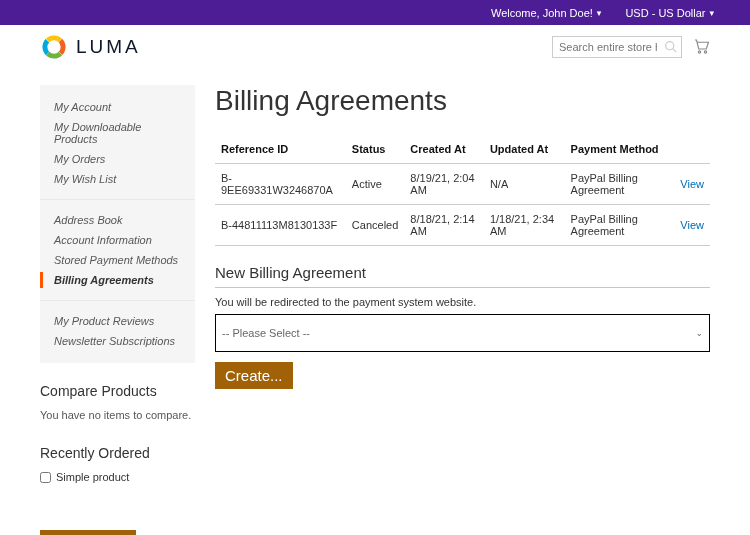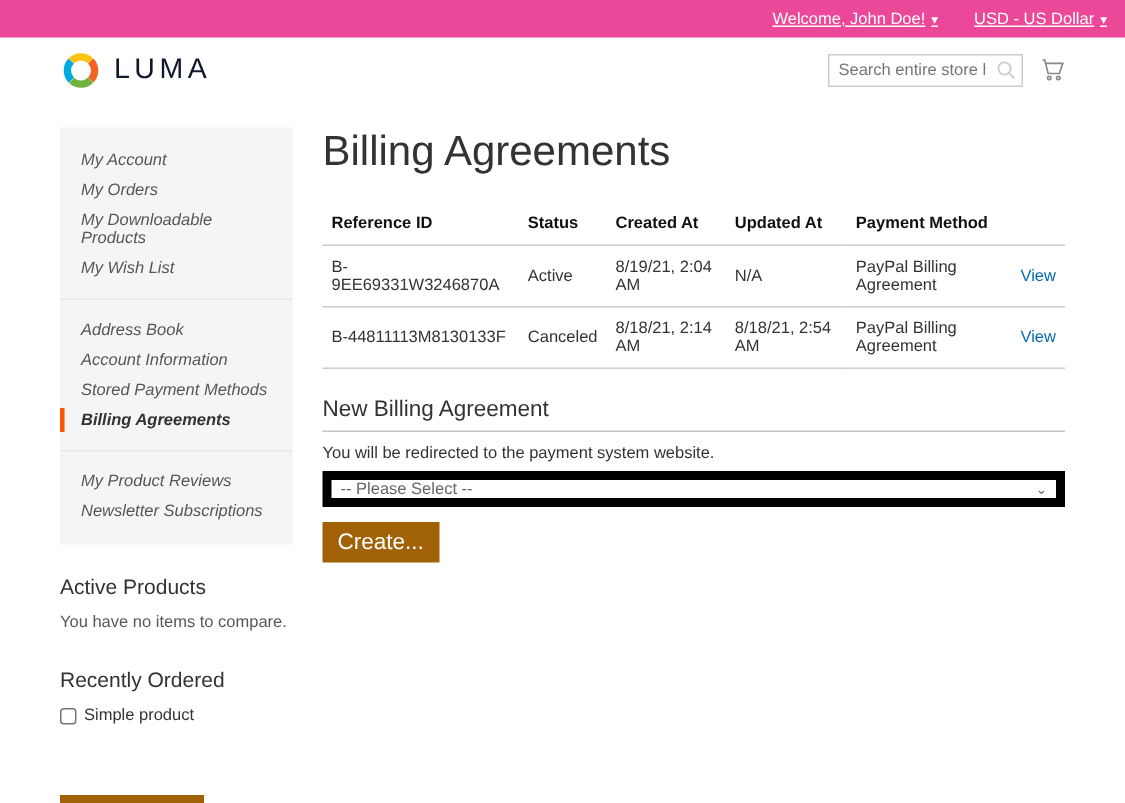--- a/index.html
+++ b/index.html
@@ -1,17 +1,17 @@
 <!DOCTYPE html>
 <html><head>
 <meta charset="utf-8">
 <style>
 * { box-sizing: border-box; margin: 0; padding: 0; }
 body { font-family: -apple-system, BlinkMacSystemFont, "Segoe UI", Helvetica, Arial, sans-serif; color: #333; font-size: 12px; background: #fff; }
-.topbar { background: #ec4899; color: #fff; height: 25px; display: flex; justify-content: flex-end; align-items: center; padding: 0 12px; font-size: 11px; text-decoration: underline; }
+.topbar { background: #4c1d95; color: #fff; height: 25px; display: flex; justify-content: flex-end; align-items: center; padding: 0 36px; font-size: 11px; }
 .topbar span { margin-left: 12px; display: inline-flex; align-items: center; cursor: pointer; }
 .topbar .chev { margin-left: 4px; font-size: 9px; }
 .header { display: flex; align-items: center; justify-content: space-between; padding: 8px 40px 14px; }
 .logo { display: flex; align-items: center; gap: 8px; }
 .logo-text { font-size: 19px; letter-spacing: 3px; font-weight: 400; color: #0f172a; }
 .header-right { display: flex; align-items: center; gap: 10px; }
 .search-box { position: relative; }
 .search-box input { width: 130px; height: 22px; border: 1px solid #ccc; padding: 0 24px 0 6px; font-size: 11px; color: #999; outline: none; }
 .search-box .sicon { position: absolute; right: 5px; top: 4px; color: #ccc; }
 .cart-icon { color: #888; }
@@ -32,21 +32,21 @@
 .btn-primary { background: #a16207; color: #fff; border: none; padding: 5px 10px; font-size: 15px; cursor: pointer; }
 .link { color: #006bb4; font-size: 11px; cursor: pointer; }
 .main { flex: 1; }
 h1.page-title { font-size: 28px; font-weight: 400; color: #333; margin-bottom: 18px; }
 table { width: 100%; border-collapse: collapse; font-size: 11px; }
 th { text-align: left; font-weight: bold; padding: 8px 6px; border-bottom: 1px solid #ccc; color: #111; }
 td { padding: 8px 6px; border-bottom: 1px solid #ccc; color: #333; }
 td.action a { color: #006bb4; text-decoration: none; }
 h2.sub-title { font-size: 15px; font-weight: 400; color: #333; margin: 18px 0 4px; padding-bottom: 6px; border-bottom: 1px solid #c6c6c6; }
 .redirect-note { font-size: 11px; color: #333; margin: 8px 0 6px; }
-.select-box { width: 100%; height: 24px; border: 6px solid #000000; background: #fff; padding: 0 6px; font-size: 11px; color: #666; display: flex; align-items: center; justify-content: space-between; cursor: pointer; }
+.select-box { width: 100%; height: 38px; border: 1px solid #000000; background: #fff; padding: 0 6px; font-size: 11px; color: #666; display: flex; align-items: center; justify-content: space-between; cursor: pointer; }
 .select-box .sel-chev { font-size: 9px; color: #666; }
 .create-btn { margin-top: 10px; }
 </style>
 </head>
 <body>
 
 <div class="topbar">
   <span>
       <span>Welcome, John Doe!</span>
       <span class="chev">▾</span>
@@ -85,38 +85,38 @@
         </svg>
     </span>
   </div>
 </div>
 
 <div class="container">
   <aside class="sidebar">
     <div class="nav-box">
       <div class="nav-group">
         <span class="nav-item">My Account</span>
+        <span class="nav-item">My Downloadable Products</span>
         <span class="nav-item">My Orders</span>
-        <span class="nav-item">My Downloadable Products</span>
         <span class="nav-item">My Wish List</span>
       </div>
       <div class="nav-group">
         <span class="nav-item">Address Book</span>
         <span class="nav-item">Account Information</span>
         <span class="nav-item">Stored Payment Methods</span>
         <span class="nav-item active">Billing Agreements</span>
       </div>
       <div class="nav-group">
         <span class="nav-item">My Product Reviews</span>
         <span class="nav-item">Newsletter Subscriptions</span>
       </div>
     </div>
 
     <div class="side-block">
-      <div class="side-title">Active Products</div>
+      <div class="side-title">Compare Products</div>
       <div class="side-text">You have no items to compare.</div>
     </div>
 
     <div class="side-block">
       <div class="side-title">Recently Ordered</div>
       <label class="reorder-item">
         <input type="checkbox" style="">
         <span>Simple product</span>
       </label>
       <div class="btn-group">
@@ -147,21 +147,21 @@
           <td>Active</td>
           <td>8/19/21, 2:04 AM</td>
           <td>N/A</td>
           <td>PayPal Billing Agreement</td>
           <td class="action"><a href="#">View</a></td>
         </tr>
         <tr>
           <td>B-44811113M8130133F</td>
           <td>Canceled</td>
           <td>8/18/21, 2:14 AM</td>
-          <td>8/18/21, 2:54 AM</td>
+          <td>1/18/21, 2:34 AM</td>
           <td>PayPal Billing Agreement</td>
           <td class="action"><a href="#">View</a></td>
         </tr>
       </tbody>
     </table>
 
     <h2 class="sub-title">New Billing Agreement</h2>
     <div class="redirect-note">You will be redirected to the payment system website.</div>
     <div class="select-box">
       <span>-- Please Select --</span>

